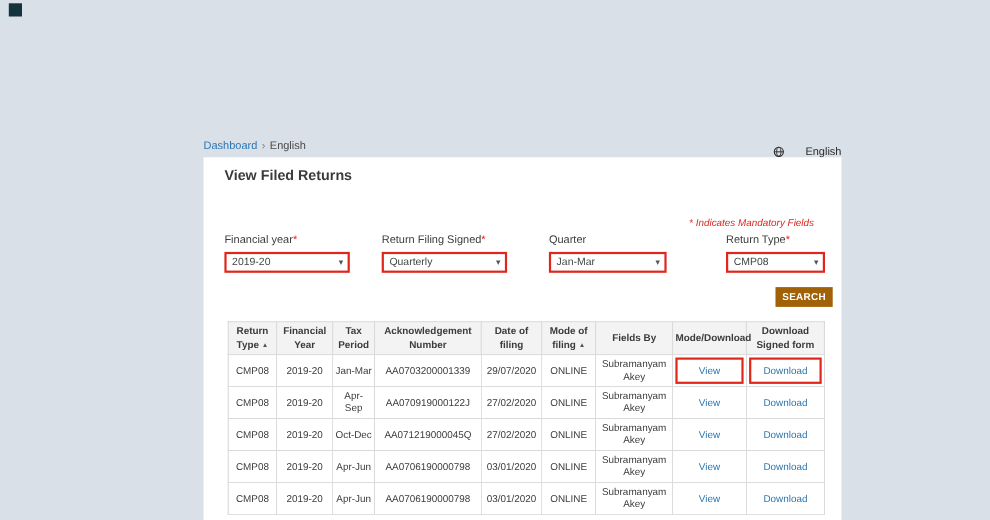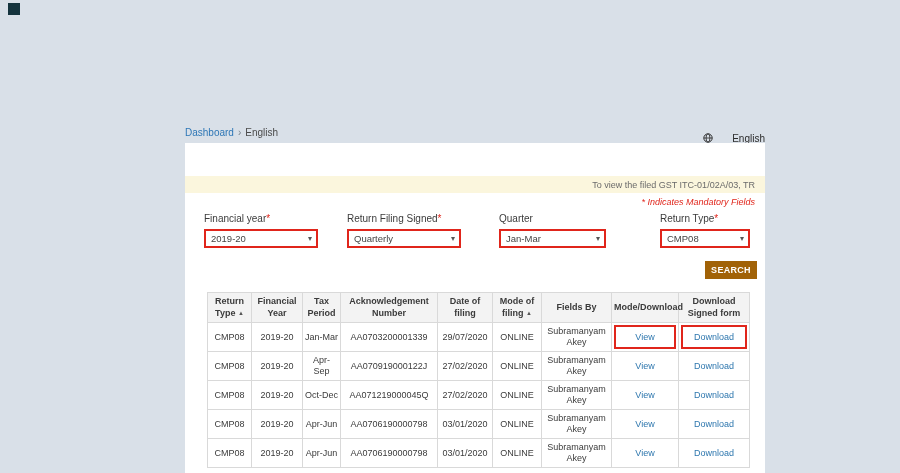--- a/index.html
+++ b/index.html
@@ -37,21 +37,21 @@
     position:absolute; left:19px; top:9px;
     font-size:13px; font-weight:bold; color:#3a3a3a;
   }
   .notice{
     position:absolute; left:0; top:33px; width:580px; height:17px;
     background:#fbf6dd; color:#6b6b6b; font-size:9px;
     display:flex; align-items:center; justify-content:flex-end;
     padding-right:10px; white-space:nowrap; overflow:hidden;
   }
   .mandatory{
-    position:absolute; right:10px; top:54px;
+    position:absolute; right:25px; top:54px;
     color:#e0251b; font-size:9px; font-style:italic;
   }
 
   
   .f-label{ position:absolute; top:70px; font-size:10px; color:#3b3b3b; }
   .req{ color:#e0251b; }
   .sel{
     position:absolute; top:86px; height:19px;
     border:2px solid #e0251b; background:#fff;
     display:flex; align-items:center; justify-content:space-between;
@@ -109,22 +109,22 @@
       <circle cx="6" cy="6" r="5" fill="none" stroke="#2b2b2b" stroke-width="1.2"></circle>
       <ellipse cx="6" cy="6" rx="2.3" ry="5" fill="none" stroke="#2b2b2b" stroke-width="1"></ellipse>
       <line x1="1" y1="6" x2="11" y2="6" stroke="#2b2b2b" stroke-width="1"></line>
     </svg>
     <span>English</span>
   </div>
 </div>
 
 <div class="panel">
 
-
-  <div class="notice">To view the filed GST ITC-01/02A/03, TR</div>
+  <div class="page-title">View Filed Returns</div>
+
 
   <div class="mandatory">* Indicates Mandatory Fields</div>
 
   <div class="f-label lab1">
     <span>Financial year</span><span class="req">*</span>
   </div>
   <div class="f-label lab2">
     <span>Return Filing Signed</span><span class="req">*</span>
   </div>
   <div class="f-label lab3">

